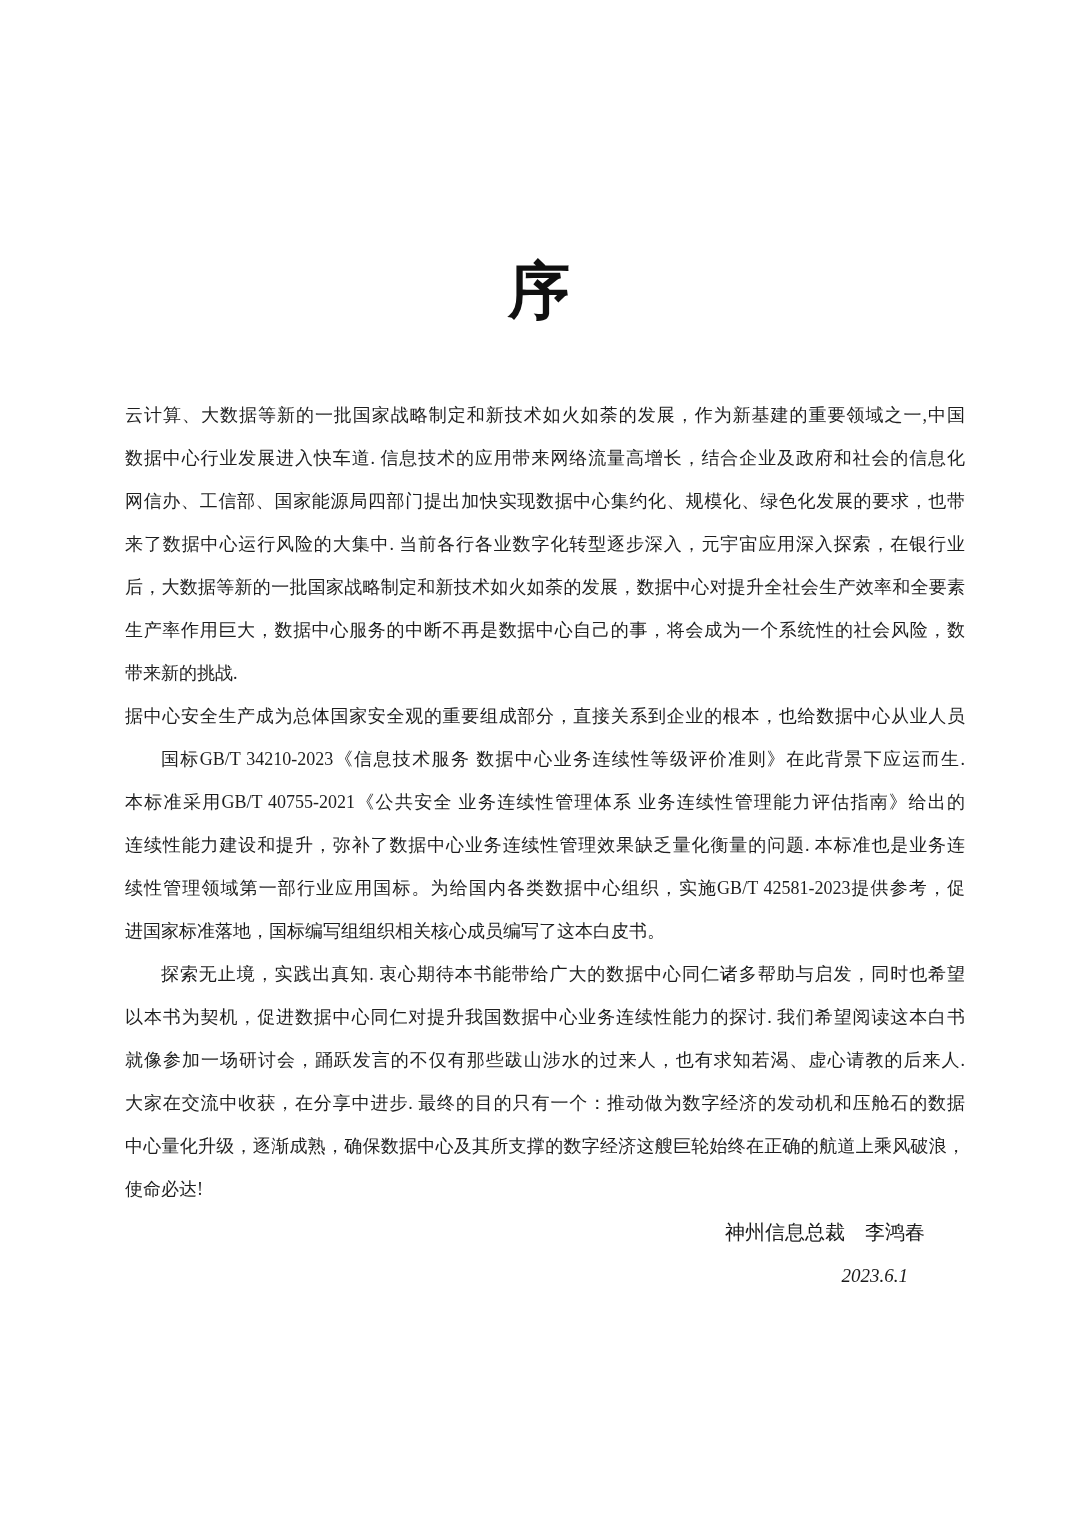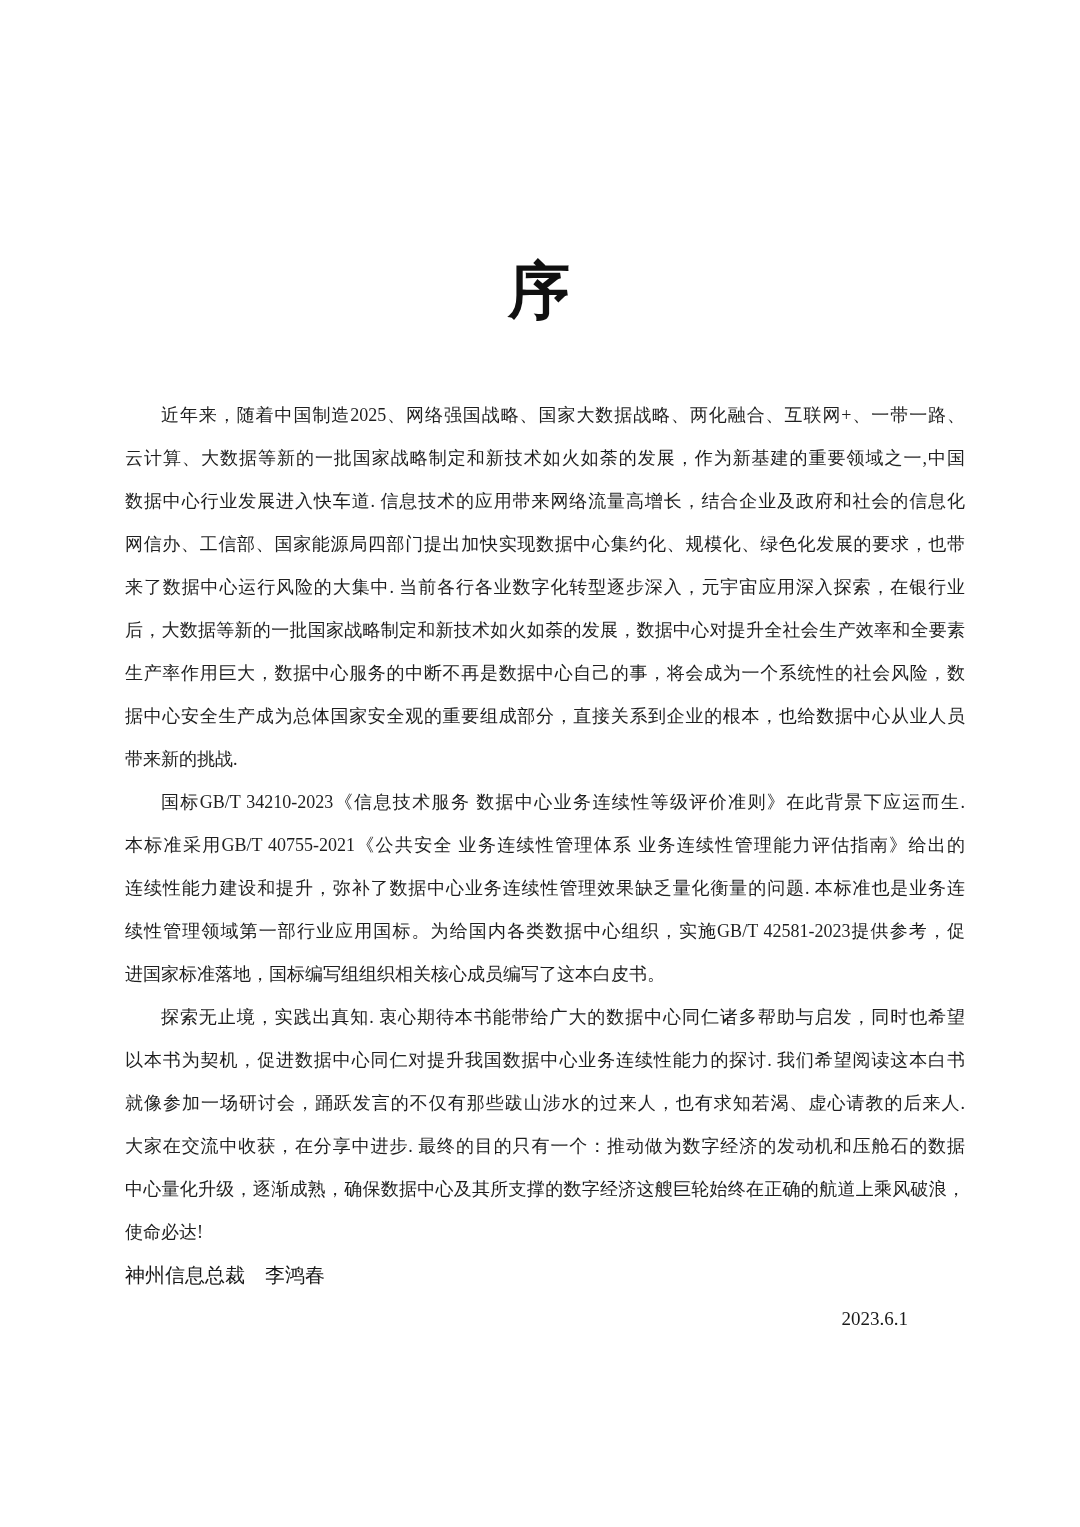--- a/index.html
+++ b/index.html
@@ -46,51 +46,52 @@
     color: #1e1e1e;
   }
   .line.first { text-indent: 2em; }
   .line.last {
     text-align-last: left;
     text-align: left;
   }
   .signature {
     height: 43px;
     line-height: 43px;
+    text-align: right;
     padding-right: 40px;
     font-size: 20px;
     color: #1a1a1a;
   }
   .date {
     height: 43px;
     line-height: 43px;
     text-align: right;
     padding-right: 57px;
     font-size: 19px;
     color: #1a1a1a;
+    font-style: italic;
   }
 </style>
 </head>
 <body>
 
 <div class="page">
 
   <h1 class="title">序</h1>
 
   <div class="body-text">
 
-    <div class="line first">近年来，随着中国制造2025、网络强国战略、国家大数据战略、两化融合、互联网+、一带一路、</div>
     <div class="line">云计算、大数据等新的一批国家战略制定和新技术如火如荼的发展，作为新基建的重要领域之一,中国</div>
     <div class="line">数据中心行业发展进入快车道. 信息技术的应用带来网络流量高增长，结合企业及政府和社会的信息化</div>
     <div class="line">网信办、工信部、国家能源局四部门提出加快实现数据中心集约化、规模化、绿色化发展的要求，也带</div>
     <div class="line">来了数据中心运行风险的大集中. 当前各行各业数字化转型逐步深入，元宇宙应用深入探索，在银行业</div>
     <div class="line">后，大数据等新的一批国家战略制定和新技术如火如荼的发展，数据中心对提升全社会生产效率和全要素</div>
     <div class="line">生产率作用巨大，数据中心服务的中断不再是数据中心自己的事，将会成为一个系统性的社会风险，数</div>
+    <div class="line last">带来新的挑战.</div>
     <div class="line">据中心安全生产成为总体国家安全观的重要组成部分，直接关系到企业的根本，也给数据中心从业人员</div>
-    <div class="line last">带来新的挑战.</div>
 
     <div class="line first">国标GB/T 34210-2023《信息技术服务 数据中心业务连续性等级评价准则》在此背景下应运而生.</div>
     <div class="line">本标准采用GB/T 40755-2021《公共安全 业务连续性管理体系 业务连续性管理能力评估指南》给出的</div>
     <div class="line">连续性能力建设和提升，弥补了数据中心业务连续性管理效果缺乏量化衡量的问题. 本标准也是业务连</div>
     <div class="line">续性管理领域第一部行业应用国标。为给国内各类数据中心组织，实施GB/T 42581-2023提供参考，促</div>
     <div class="line last">进国家标准落地，国标编写组组织相关核心成员编写了这本白皮书。</div>
 
     <div class="line first">探索无止境，实践出真知. 衷心期待本书能带给广大的数据中心同仁诸多帮助与启发，同时也希望</div>
     <div class="line">以本书为契机，促进数据中心同仁对提升我国数据中心业务连续性能力的探讨. 我们希望阅读这本白书</div>
     <div class="line">就像参加一场研讨会，踊跃发言的不仅有那些跋山涉水的过来人，也有求知若渴、虚心请教的后来人.</div>

